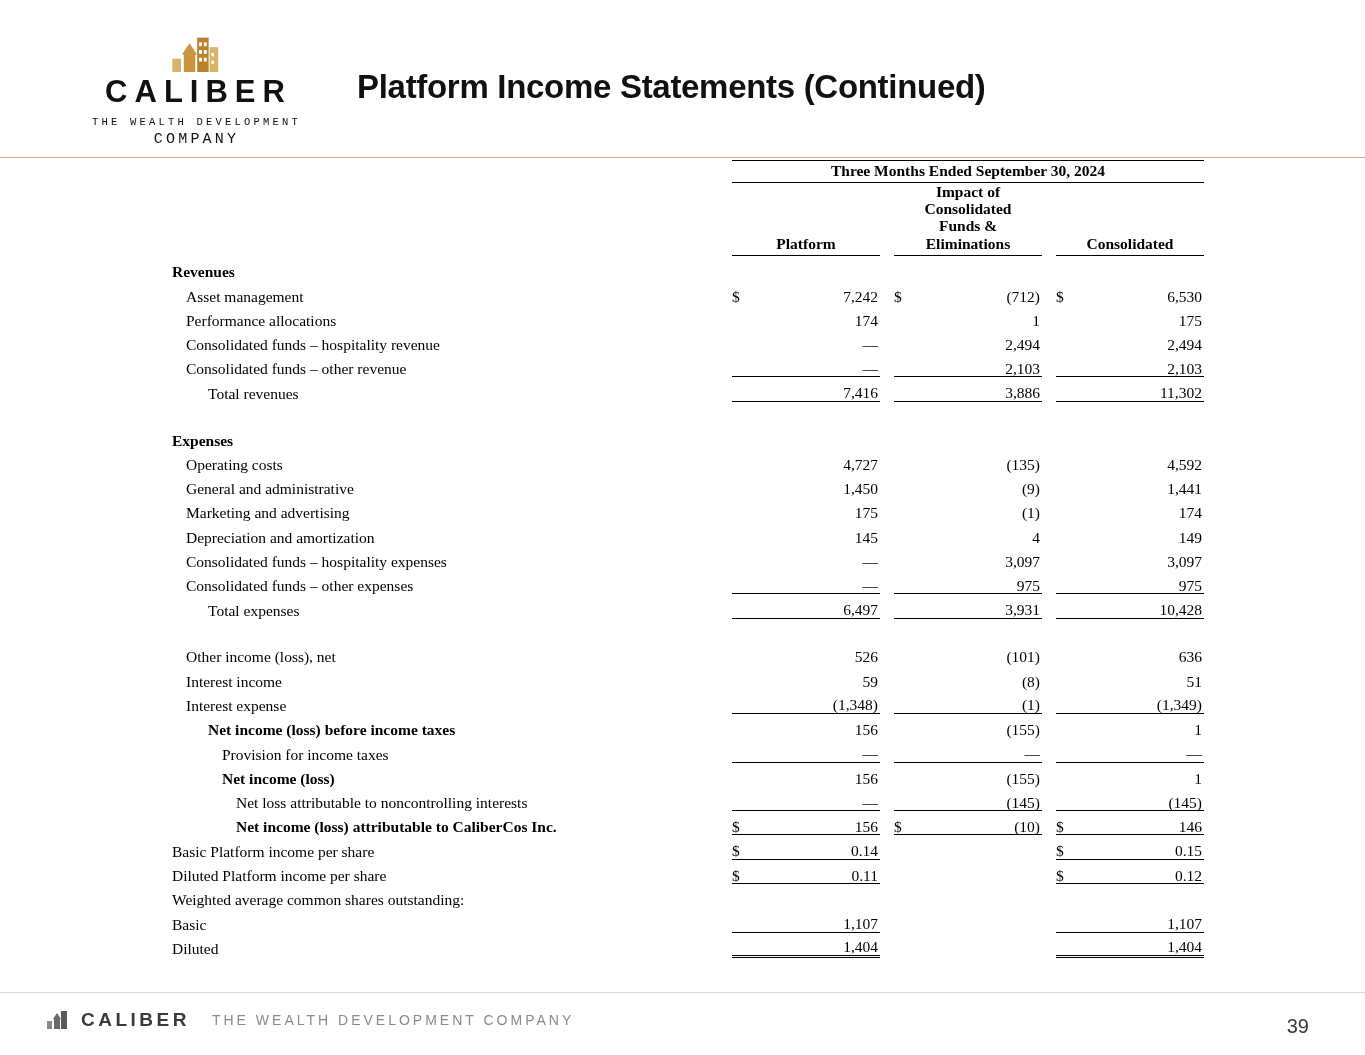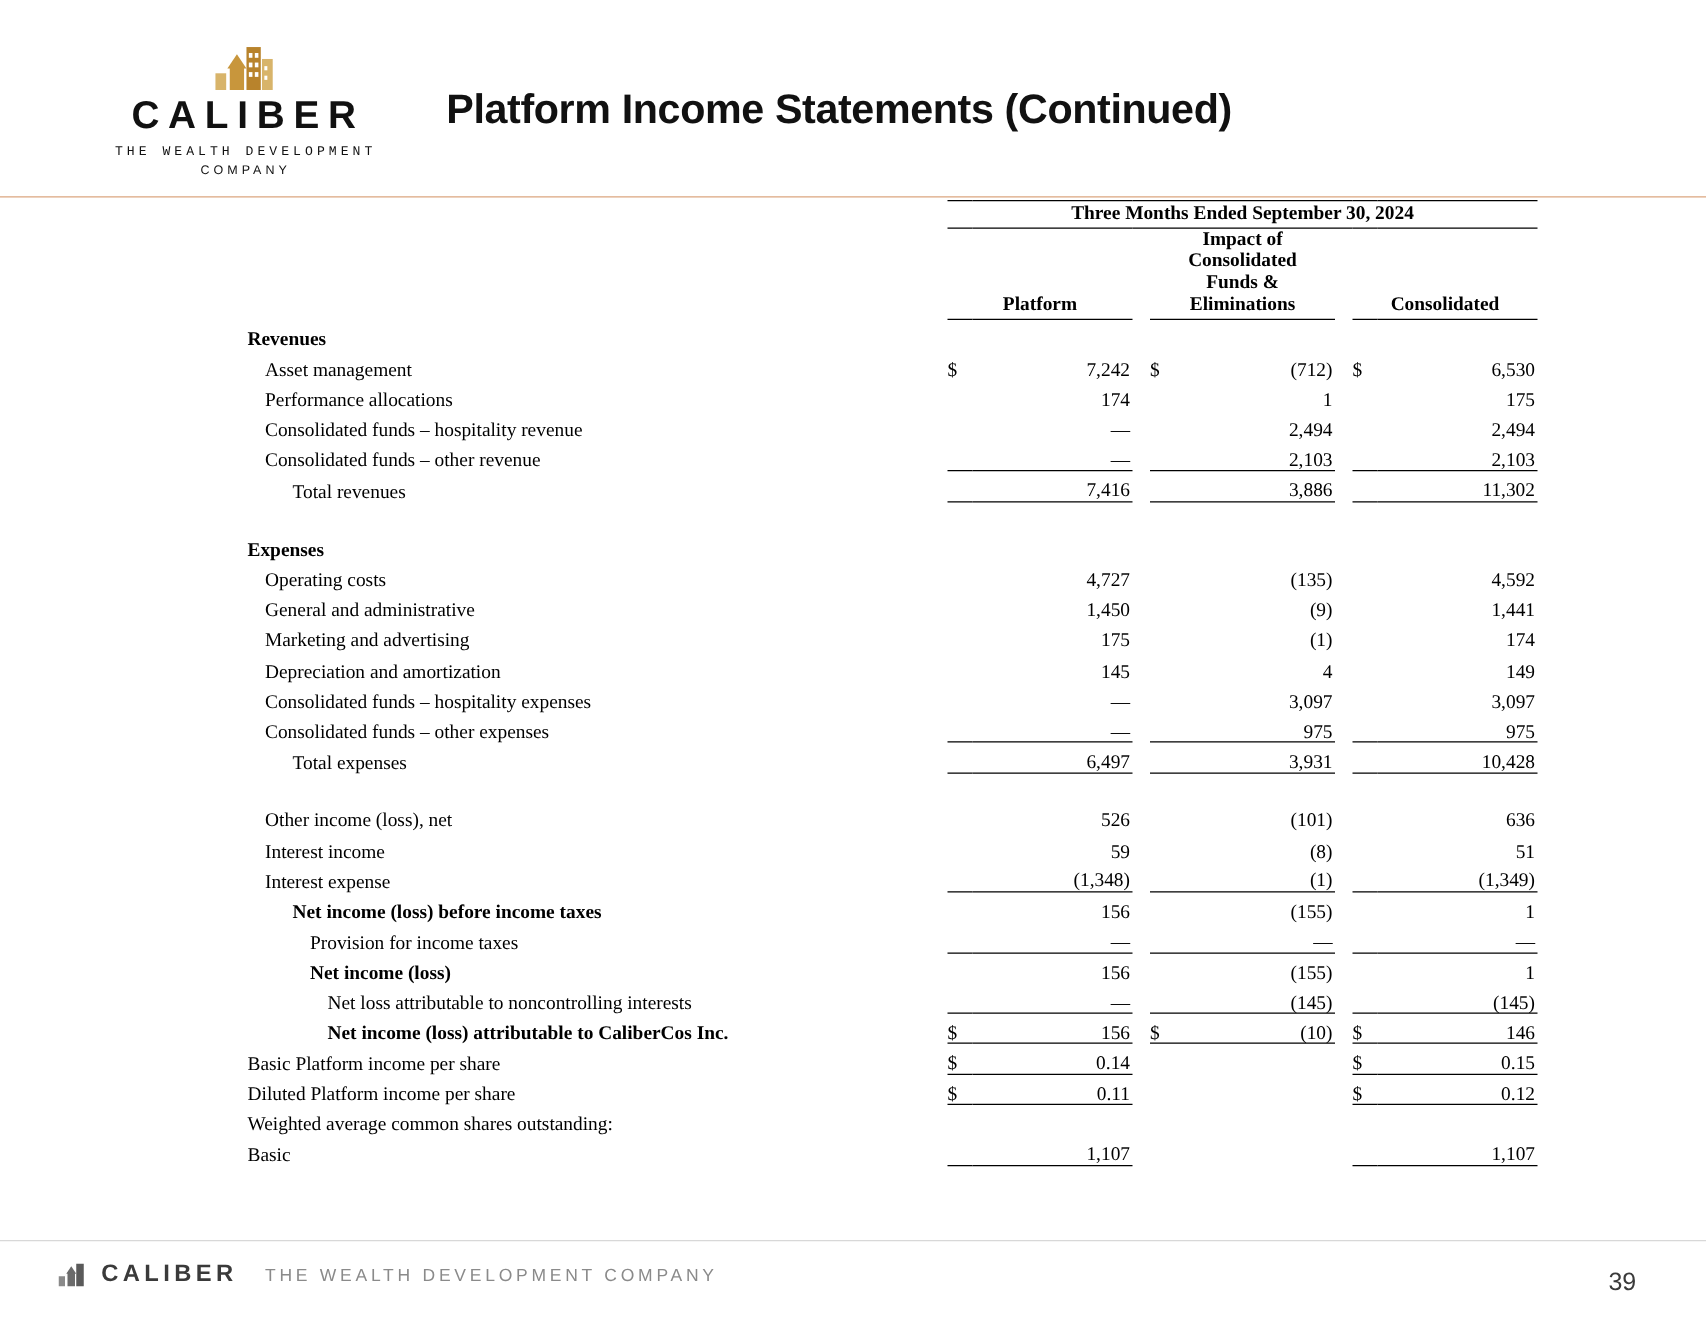--- a/index.html
+++ b/index.html
@@ -45,22 +45,22 @@
   }
   .logo-sub1 {
     font-family: Liberation Mono, monospace;
     font-size: 10.5px;
     letter-spacing: 3.2px;
     color: #111111;
     margin-top: 9px;
     padding-left: 3px;
   }
   .logo-sub2 {
-    font-family: Liberation Sans, sans-serif;
-    font-size: 10px;
+    font-family: Liberation Mono, monospace;
+    font-size: 15px;
     letter-spacing: 3.2px;
     color: #111111;
     margin-top: 3px;
     padding-left: 3px;
   }
   .slide-title {
     position: absolute;
     left: 357px;
     top: 68px;
     font-family: "Liberation Sans", sans-serif;
@@ -80,21 +80,20 @@
     opacity: 0.65;
   }
 
   
   .content {
     position: absolute;
     top: 160px;
     left: 0;
     right: 0;
     bottom: 62px;
-    padding-left: 26px;
   }
   table.fin {
     border-collapse: collapse;
     margin-left: 172px;
     font-size: 15.5px;
     line-height: 1.0;
   }
   table.fin td {
     padding: 0;
     vertical-align: bottom;
@@ -532,20 +531,31 @@
       <td class="bl"></td>
       <td class="c-num bl">1,107</td>
       <td></td>
       <td></td>
       <td class="c-num"></td>
       <td></td>
       <td class="bl"></td>
       <td class="c-num bl">1,107</td>
     </tr>
 
+    <tr class="row-h">
+      <td class="lbl">Diluted</td>
+      <td class="dbl"></td>
+      <td class="c-num dbl">1,404</td>
+      <td></td>
+      <td></td>
+      <td class="c-num"></td>
+      <td></td>
+      <td class="dbl"></td>
+      <td class="c-num dbl">1,404</td>
+    </tr>
 
   </tbody>
     </table>
 </div>
 
 <div class="footer">
   <div class="footer-logo">
     <svg width="26" height="20" viewBox="0 0 26 20">
       <polygon points="8,9 12,3 16,9" fill="#6b6b6b"></polygon>
       <rect x="9" y="8" width="6" height="11" fill="#6b6b6b"></rect>

